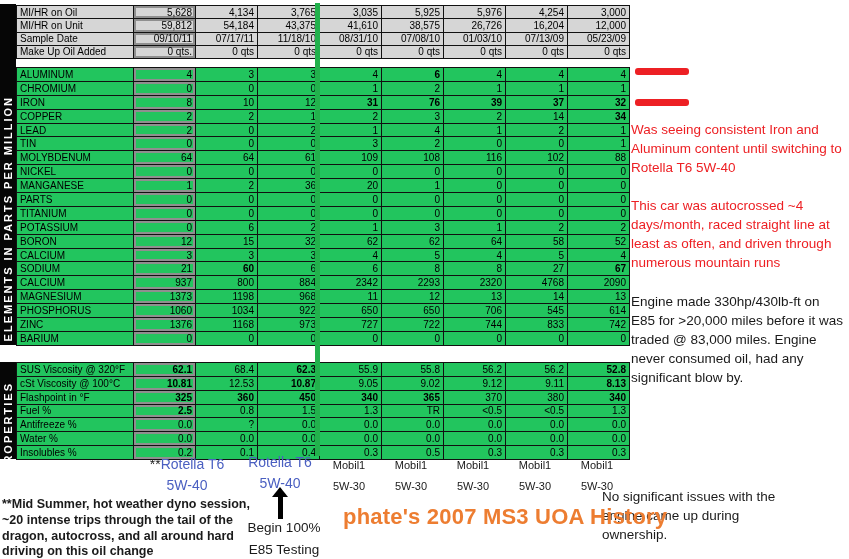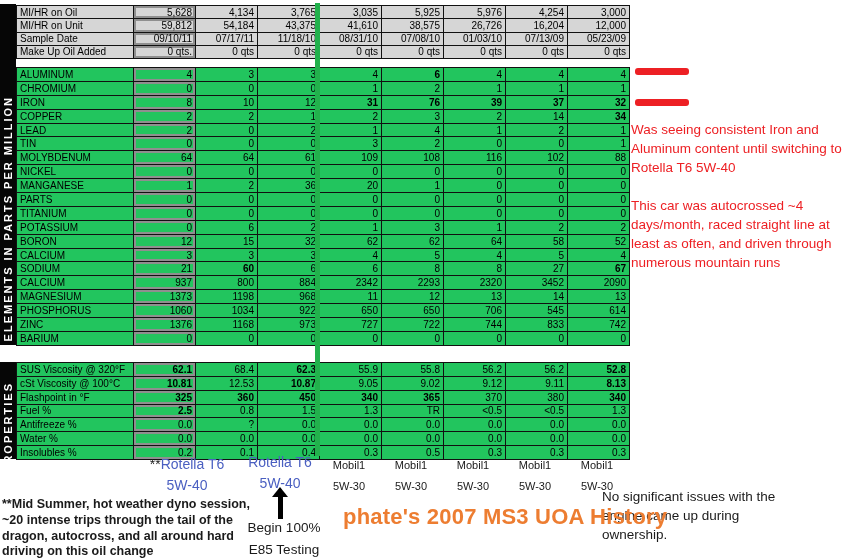--- a/index.html
+++ b/index.html
@@ -256,21 +256,21 @@
       <div class="cell val">8</div>
       <div class="cell val">27</div>
       <div class="cell val b">67</div>
       <div class="cell lbl">CALCIUM</div>
       <div class="cell val c1">937</div>
       <div class="cell val">800</div>
       <div class="cell val">884</div>
       <div class="cell val">2342</div>
       <div class="cell val">2293</div>
       <div class="cell val">2320</div>
-      <div class="cell val">3452</div>
+      <div class="cell val">4768</div>
       <div class="cell val">2090</div>
       <div class="cell lbl">MAGNESIUM</div>
       <div class="cell val c1">1373</div>
       <div class="cell val">1198</div>
       <div class="cell val">968</div>
       <div class="cell val">11</div>
       <div class="cell val">12</div>
       <div class="cell val">13</div>
       <div class="cell val">14</div>
       <div class="cell val">13</div>
@@ -368,20 +368,21 @@
       <div class="cell val">0.3</div>
     </div>
 
   <div class="green-line"></div>
 
   <div class="red-bar" style="top:68px"></div>
   <div class="red-bar" style="top:99px"></div>
 
   <div id="red-note-1" class="note note-red">Was seeing consistent Iron and Aluminum content until switching to Rotella T6 5W-40</div>
   <div id="red-note-2" class="note note-red">This car was autocrossed ~4 days/month, raced straight line at least as often, and driven through numerous mountain runs</div>
+  <div id="engine-note" class="note note-black">Engine made 330hp/430lb-ft on E85 for &gt;20,000 miles before it was traded @ 83,000 miles. Engine never consumed oil, had any significant blow by.</div>
   <div id="issues-note" class="note note-black">No significant issues with the engine came up during ownership.</div>
   <div id="footnote" class="note">**Mid Summer, hot weather dyno session, ~20 intense trips through the tail of the dragon, autocross, and all around hard driving on this oil change</div>
 
   <div id="rotella1" class="oil-label">
     <span class="pfx">**</span><span class="blue">Rotella T6</span><br>
     <span class="blue">5W-40</span>
   </div>
   <div id="rotella2" class="oil-label blue">
     <span>Rotella T6</span><br>
     <span>5W-40</span>

